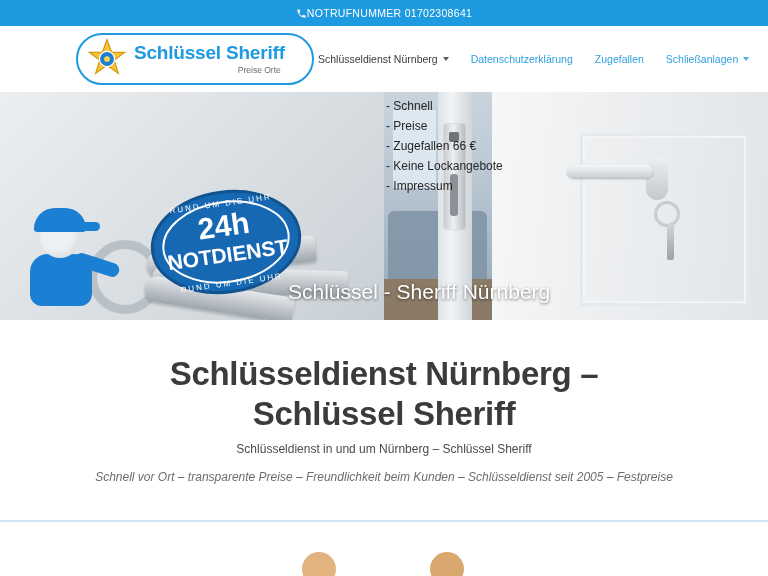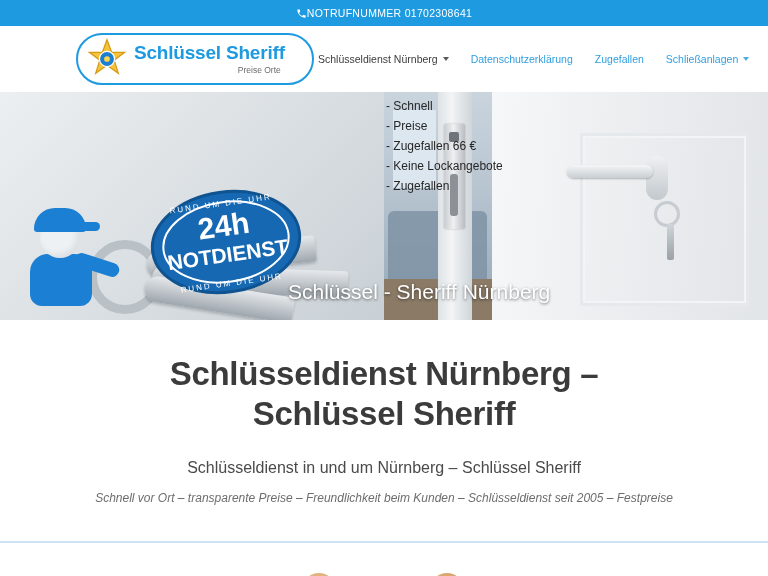--- a/index.html
+++ b/index.html
@@ -338,22 +338,22 @@
     text-align:center;
   }
   h1.title {
     font-size: 33px;
     line-height: 40px;
     color: #3b3b3b;
     font-weight: bold;
     letter-spacing: -.3px;
   }
   .subtitle {
-    margin-top: 25px;
-    font-size: 16px;
+    margin-top: 8px;
+    font-size: 12px;
     color: #4a4a4a;
   }
   .tagline {
     margin-top: 14px;
     font-size: 12px;
     color: #6d6d6d;
     font-style: italic;
   }
   .divider {
     margin-top: 36px;
@@ -437,21 +437,21 @@
     <div class="handle"></div>
     <div class="key-ring"></div>
     <div class="key-blade"></div>
   </div>
 
   <ul class="hero-bullets">
     <li>- Schnell</li>
     <li>- Preise</li>
     <li>- Zugefallen 66 €</li>
     <li>- Keine Lockangebote</li>
-    <li>- Zugefallen</li>
+    <li>- Impressum</li>
   </ul>
 
   <div class="mascot">
     <div class="body"></div>
     <div class="arm"></div>
     <div class="head"></div>
     <div class="cap"></div>
   </div>
 
   <div class="big-keys">

